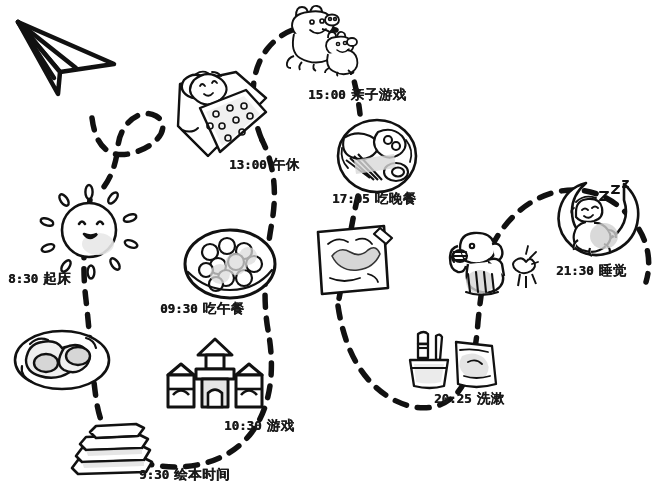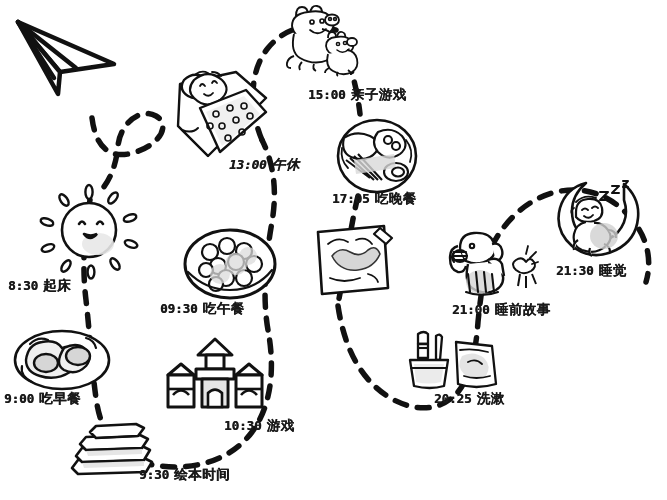--- a/index.html
+++ b/index.html
@@ -101,21 +101,21 @@
         <ellipse cx="12" cy="66" rx="3.4" ry="6.5" transform="rotate(-110 12 66)"></ellipse>
         <ellipse cx="30" cy="84" rx="3.4" ry="6.5" transform="rotate(-145 30 84)"></ellipse>
         <ellipse cx="55" cy="90" rx="3.4" ry="6.5" transform="rotate(180 55 90)"></ellipse>
         <ellipse cx="79" cy="82" rx="3.4" ry="6.5" transform="rotate(145 79 82)"></ellipse>
         <ellipse cx="95" cy="62" rx="3.4" ry="6.5" transform="rotate(110 95 62)"></ellipse>
         <ellipse cx="94" cy="36" rx="3.4" ry="6.5" transform="rotate(72 94 36)"></ellipse>
         <ellipse cx="77" cy="16" rx="3.4" ry="6.5" transform="rotate(38 77 16)"></ellipse>
       </g>
     </svg>
   </div>
-  <div class="label" style="left:8px; top:277px;">
+  <div class="label" style="left:8px; top:270px;">
     <span class="time">8:30</span><span>起床</span>
   </div>
 
   <div class="art" style="left:10px; top:326px;">
     <svg width="104" height="66" viewBox="0 0 104 66">
       <g fill="#ffffff" stroke="#111111" stroke-width="2.6">
         <ellipse cx="52" cy="34" rx="47" ry="29"></ellipse>
       </g>
       <g fill="#efefef" stroke="#111111" stroke-width="2.4">
         <path d="M16,34 q2,-16 16,-18 q14,-3 20,6 q10,-4 14,4 q6,12 -6,20 q-14,9 -30,4 q-14,-4 -14,-16 Z"></path>
@@ -124,23 +124,20 @@
       <g fill="#d6d6d6" stroke="#111111" stroke-width="2.4">
         <ellipse cx="36" cy="37" rx="12" ry="9"></ellipse>
         <ellipse cx="68" cy="30" rx="12" ry="9"></ellipse>
       </g>
       <g fill="none" stroke="#111111" stroke-width="2.2" stroke-linecap="round">
         <path d="M20,18 q8,-8 18,-4"></path>
         <path d="M76,12 q8,2 10,10"></path>
         <path d="M12,40 q-2,10 10,16"></path>
       </g>
     </svg>
-  </div>
-  <div class="label" style="left:4px; top:390px;">
-    <span class="time">9:00</span><span>吃早餐</span>
   </div>
 
   <div class="art" style="left:64px; top:418px;">
     <svg width="96" height="62" viewBox="0 0 96 62">
       <g fill="#ffffff" stroke="#111111" stroke-width="2.6" stroke-linejoin="round">
         <path d="M8,50 L14,56 L82,54 L88,44 L80,40 L14,42 Z"></path>
         <path d="M12,38 L18,44 L80,42 L86,32 L78,28 L18,30 Z"></path>
         <path d="M16,26 L22,32 L78,30 L84,21 L76,17 L22,19 Z"></path>
         <path d="M26,14 L32,20 L74,18 L80,10 L72,6 L32,8 Z"></path>
       </g>
@@ -252,21 +249,21 @@
         <circle cx="54" cy="70" r="3"></circle>
         <circle cx="68" cy="64" r="3"></circle>
         <circle cx="36" cy="58" r="3"></circle>
       </g>
       <g fill="none" stroke="#111111" stroke-width="2" stroke-linecap="round">
         <path d="M4,58 L34,88"></path>
         <path d="M8,62 q10,4 16,-2"></path>
       </g>
     </svg>
   </div>
-  <div class="label" style="left:229px; top:156px;font-style:italic;">
+  <div class="label" style="left:229px; top:156px;">
     <span class="time">13:00</span><span>午休</span>
   </div>
 
   <div class="art" style="left:282px; top:4px;">
     <svg width="84" height="70" viewBox="0 0 84 70">
       <g fill="#ffffff" stroke="#111111" stroke-width="1.9" stroke-linejoin="round">
         <path d="M14,12 q0,-9 6,-9 q6,0 6,8"></path>
         <path d="M28,10 q1,-9 7,-8 q6,1 5,9"></path>
         <path d="M10,22 q0,-12 16,-14 q18,-3 24,7 q4,7 -2,13 q-8,8 -22,7 q-14,-1 -16,-13 Z"></path>
         <ellipse cx="50" cy="16" rx="7" ry="5.5"></ellipse>
@@ -408,23 +405,20 @@
       </g>
       <g fill="#ffffff" stroke="#111111" stroke-width="2" stroke-linejoin="round">
         <path d="M70,40 q-6,-6 0,-10 q6,-4 10,2 q4,-6 8,0 q3,5 -3,9 q-8,5 -15,-1 Z"></path>
         <path d="M74,44 L72,56 M80,46 L80,58 M86,44 L90,54"></path>
       </g>
       <g fill="none" stroke="#111111" stroke-width="1.8" stroke-linecap="round">
         <path d="M84,28 L90,22 M86,34 L92,32 M80,24 L82,16"></path>
       </g>
     </svg>
   </div>
-  <div class="label" style="left:452px; top:301px;">
-    <span class="time">21:00</span><span>睡前故事</span>
-  </div>
 
   <div class="art" style="left:550px; top:178px;">
     <svg width="106" height="82" viewBox="0 0 106 82">
       <g fill="#ffffff" stroke="#111111" stroke-width="2.6" stroke-linejoin="round">
         <path d="M74,6 q16,14 14,34 q-2,22 -22,32 q-24,12 -44,-4 q-18,-16 -12,-38 q6,-20 26,-25
                  q-14,12 -14,28 q0,20 16,27 q18,7 30,-6 q12,-14 6,-32 Z"></path>
       </g>
       <g fill="#ffffff" stroke="#111111" stroke-width="2.2" stroke-linejoin="round">
         <path d="M26,34 q0,-12 12,-13 q12,-1 14,9 q2,10 -8,13 q-12,3 -18,-4 Z"></path>
         <path d="M36,44 q-10,2 -12,12 q-2,12 8,16 q14,5 24,-4 q8,-8 2,-16 q-6,-8 -14,-7"></path>

